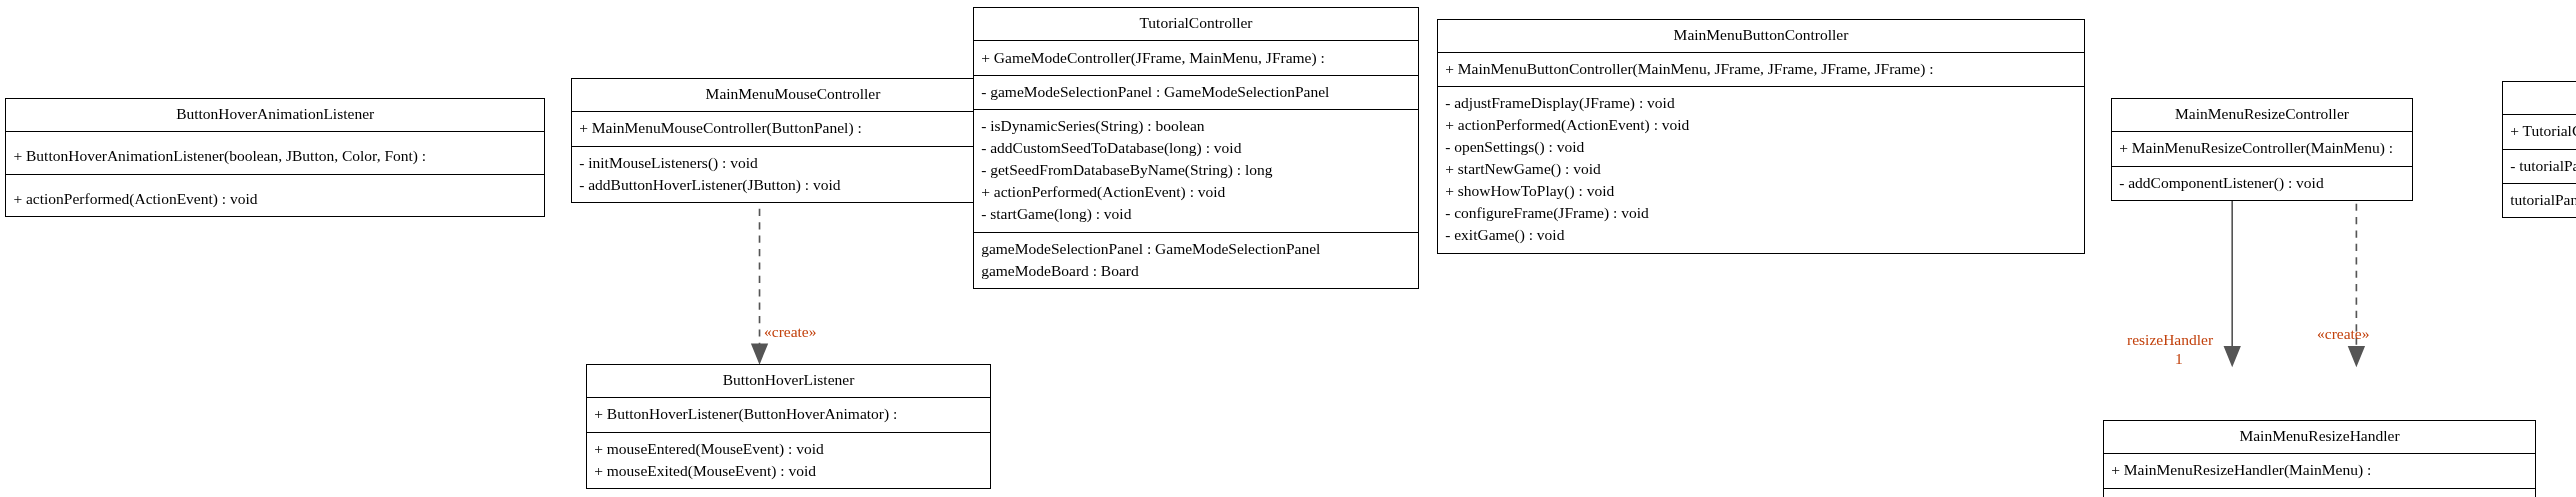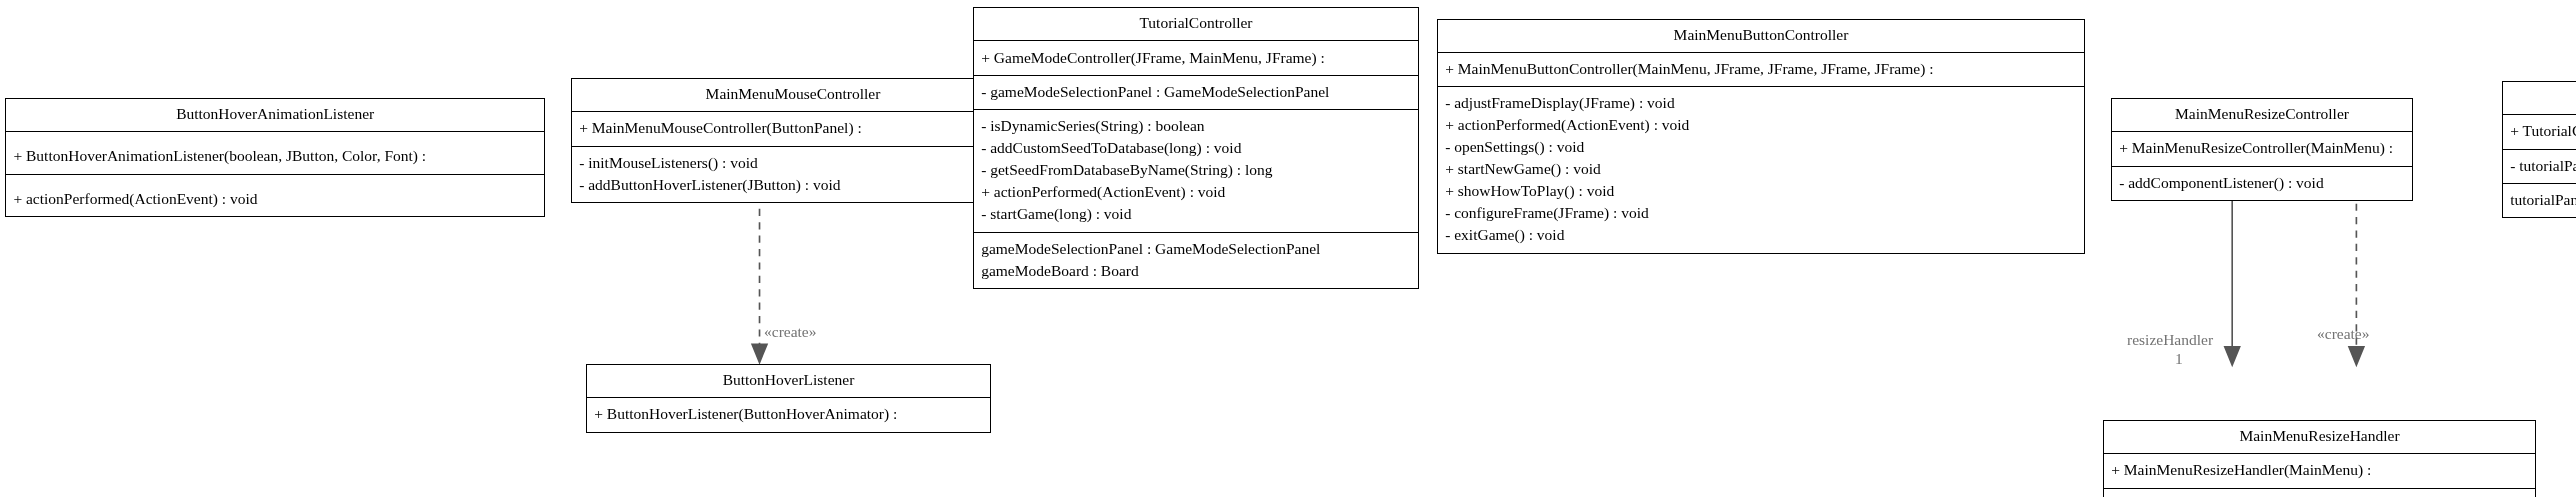--- a/index.html
+++ b/index.html
@@ -51,21 +51,21 @@
     left: 0;
     top: 0;
     width: 2866px;
     height: 498px;
     pointer-events: none;
   }
   .edge-label {
     position: absolute;
     font-family: "Liberation Serif", "DejaVu Serif", serif;
     font-size: 15.5px;
-    color: #737373;
+    color: #c2410c;
     white-space: nowrap;
   }
 </style>
 </head>
 <body>
 
 <div id="diagram">
 
   <svg class="edge-layer" viewBox="0 0 5562 966" width="2866" height="498">
     <defs>
@@ -174,20 +174,24 @@
     <div class="uml-compartment">
       <div class="uml-member">tutorialPanel : JPanel</div>
     </div>
   </div>
 
   <div class="uml-class" style="left:558px; top:364px; width:405px;margin-left:28px;">
     <div class="uml-name">ButtonHoverListener</div>
     <div class="uml-compartment">
       <div class="uml-member">+ ButtonHoverListener(ButtonHoverAnimator) :</div>
     </div>
+    <div class="uml-compartment">
+      <div class="uml-member">+ mouseEntered(MouseEvent) : void</div>
+      <div class="uml-member">+ mouseExited(MouseEvent) : void</div>
+    </div>
   </div>
 
   <div class="uml-class" style="left:2103px; top:387px; width:433px;margin-top:33px;">
     <div class="uml-name">MainMenuResizeHandler</div>
     <div class="uml-compartment">
       <div class="uml-member">+ MainMenuResizeHandler(MainMenu) :</div>
     </div>
     <div class="uml-compartment">
       <div class="uml-member">+ componentResized(ComponentEvent) : void</div>
     </div>

